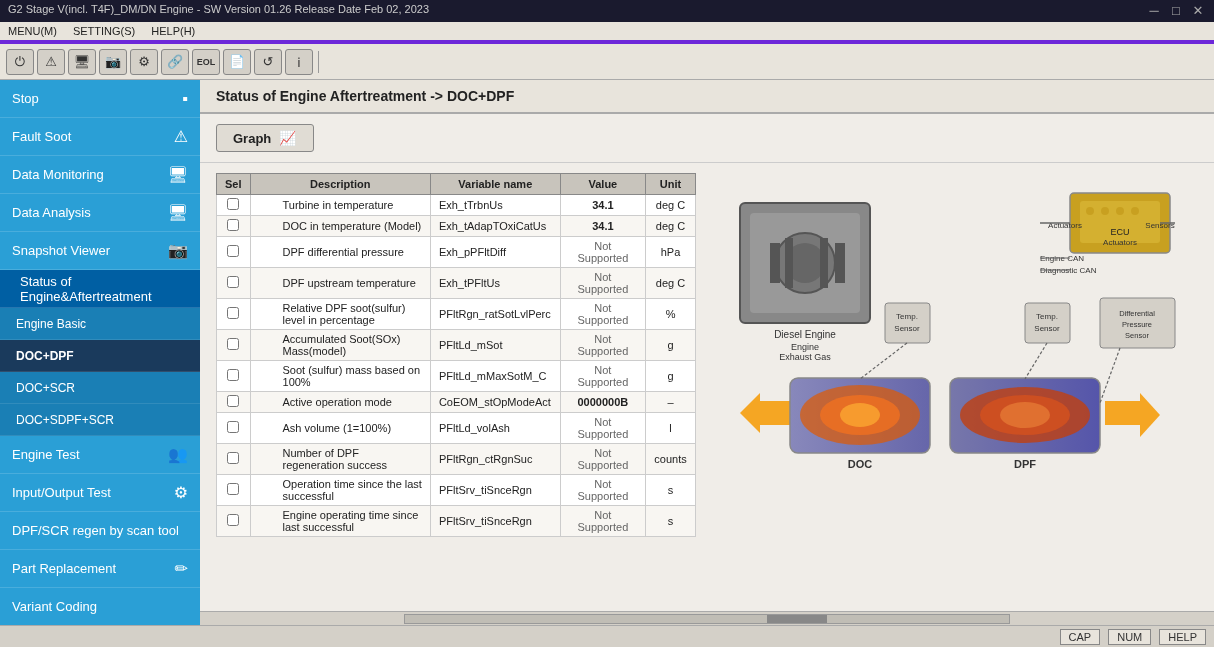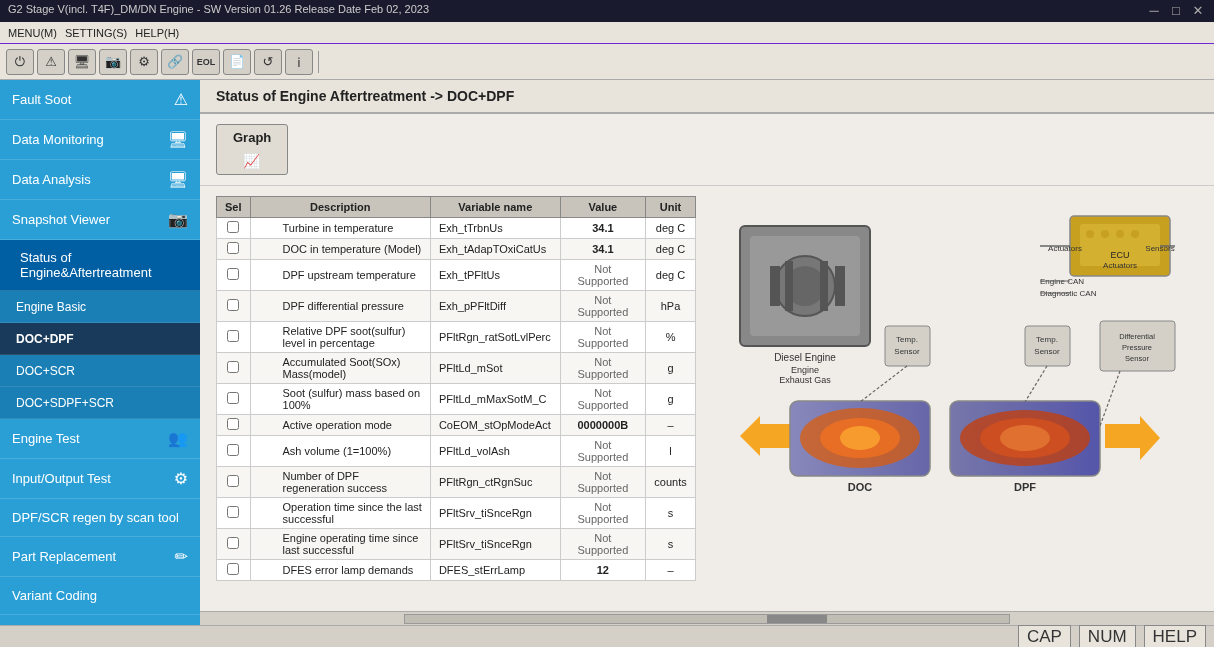--- a/index.html
+++ b/index.html
@@ -15,25 +15,25 @@
       align-items: flex-start;
       justify-content: space-between;
       height: 22px;
     }
     .title-bar-controls { display: flex; gap: 6px; }
     .title-btn { color: #aaa; cursor: pointer; font-size: 13px; width: 16px; text-align: center; }
 
     
     .menu-bar {
       background: #e8e4dc;
-      border-bottom: 1px solid #6d28d9;
+      border-bottom: 4px solid #6d28d9;
       display: flex;
       align-items: center;
       padding: 3px 6px;
-      gap: 4px;
+      gap: 12px;
       height: 22px;
     }
     .menu-item { font-size: 11px; color: #222; cursor: pointer; padding: 0 2px; }
 
     
     .toolbar {
       background: #e8e4dc;
       border-bottom: 1px solid #aaa;
       display: flex;
       align-items: center;
@@ -125,21 +125,20 @@
       align-items: center;
       gap: 8px;
       padding: 5px 16px;
       background: #e0dcd4;
       border: 1px solid #888;
       border-radius: 3px;
       cursor: pointer;
       font-size: 13px;
       font-weight: bold;
       color: #222;
-      flex-direction: column;
     }
 
     
     .table-container {
       flex: 1;
       padding: 10px 16px;
       overflow-y: auto;
       display: flex;
       gap: 16px;
     }
@@ -191,21 +190,21 @@
       border-top: 1px solid #aaa;
       display: flex;
       justify-content: space-between;
       align-items: center;
       padding: 2px 8px;
       height: 22px;
       font-size: 11px;
       color: #333;
     }
     .status-right { display: flex; gap: 8px; }
-    .scroll-indicator { background: #e8e4dc; border: 1px solid #888; padding: 1px 8px; font-size: 17px; }
+    .scroll-indicator { background: #e8e4dc; border: 1px solid #888; padding: 1px 8px; font-size: 11px; }
 
     
     .main-layout::-webkit-scrollbar { width: 8px; }
     .table-container::-webkit-scrollbar { width: 6px; }
     .table-container::-webkit-scrollbar-track { background: #e0dcd4; }
     .table-container::-webkit-scrollbar-thumb { background: #999; }
 
     .bottom-scrollbar {
       height: 14px;
       background: #d4d0c8;
@@ -258,20 +257,24 @@
   <div class="toolbar-btn" title="EOL" style="font-size:9px;font-weight:bold;">EOL</div>
   <div class="toolbar-btn" title="Doc">📄</div>
   <div class="toolbar-btn" title="Refresh">↺</div>
   <div class="toolbar-btn" title="Info">ℹ</div>
   <div class="toolbar-sep"></div>
 </div>
 
 <div class="main-layout">
 
   <div class="sidebar">
+    <div class="sidebar-item">
+      <span>Stop</span>
+      <span class="icon">▪</span>
+    </div>
     <div class="sidebar-item">
       <span>Fault Soot</span>
       <span class="icon">⚠</span>
     </div>
     <div class="sidebar-item">
       <span>Data Monitoring</span>
       <span class="icon">🖥</span>
     </div>
     <div class="sidebar-item">
       <span>Data Analysis</span>
@@ -358,33 +361,33 @@
       </td>
       <td>DOC in temperature (Model)</td>
       <td>Exh_tAdapTOxiCatUs</td>
       <td style="text-align:center;font-weight:bold;">34.1</td>
       <td style="text-align:center;">deg C</td>
     </tr>
               <tr>
       <td style="text-align:center;">
         <input type="checkbox" style="">
       </td>
+      <td>DPF differential pressure</td>
+      <td>Exh_pPFltDiff</td>
+      <td style="text-align:center;color:#666;">Not Supported</td>
+      <td style="text-align:center;">hPa</td>
+    </tr>
+              <tr>
+      <td style="text-align:center;">
+        <input type="checkbox" style="">
+      </td>
       <td>DPF upstream temperature</td>
       <td>Exh_tPFltUs</td>
       <td style="text-align:center;color:#666;">Not Supported</td>
       <td style="text-align:center;">deg C</td>
-    </tr>
-              <tr>
-      <td style="text-align:center;">
-        <input type="checkbox" style="">
-      </td>
-      <td>DPF differential pressure</td>
-      <td>Exh_pPFltDiff</td>
-      <td style="text-align:center;color:#666;">Not Supported</td>
-      <td style="text-align:center;">hPa</td>
     </tr>
               <tr>
       <td style="text-align:center;">
         <input type="checkbox" style="">
       </td>
       <td>Relative DPF soot(sulfur) level in percentage</td>
       <td>PFltRgn_ratSotLvlPerc</td>
       <td style="text-align:center;color:#666;">Not Supported</td>
       <td style="text-align:center;">%</td>
     </tr>
@@ -443,29 +446,20 @@
       <td style="text-align:center;">s</td>
     </tr>
               <tr>
       <td style="text-align:center;">
         <input type="checkbox" style="">
       </td>
       <td>Engine operating time since last successful</td>
       <td>PFltSrv_tiSnceRgn</td>
       <td style="text-align:center;color:#666;">Not Supported</td>
       <td style="text-align:center;">s</td>
-    </tr>
-              <tr>
-      <td style="text-align:center;">
-        <input type="checkbox" style="">
-      </td>
-      <td>DFES error lamp demands</td>
-      <td>DFES_stErrLamp</td>
-      <td style="text-align:center;font-weight:bold;">12</td>
-      <td style="text-align:center;">–</td>
     </tr>
             </tbody>
         </table>
       </div>
 
       <div class="diagram-area">
 
         <svg viewBox="0 0 450 380" width="450" height="380">
 
           <rect x="10" y="20" width="130" height="120" rx="5" fill="#888" stroke="#555" stroke-width="2"></rect>

